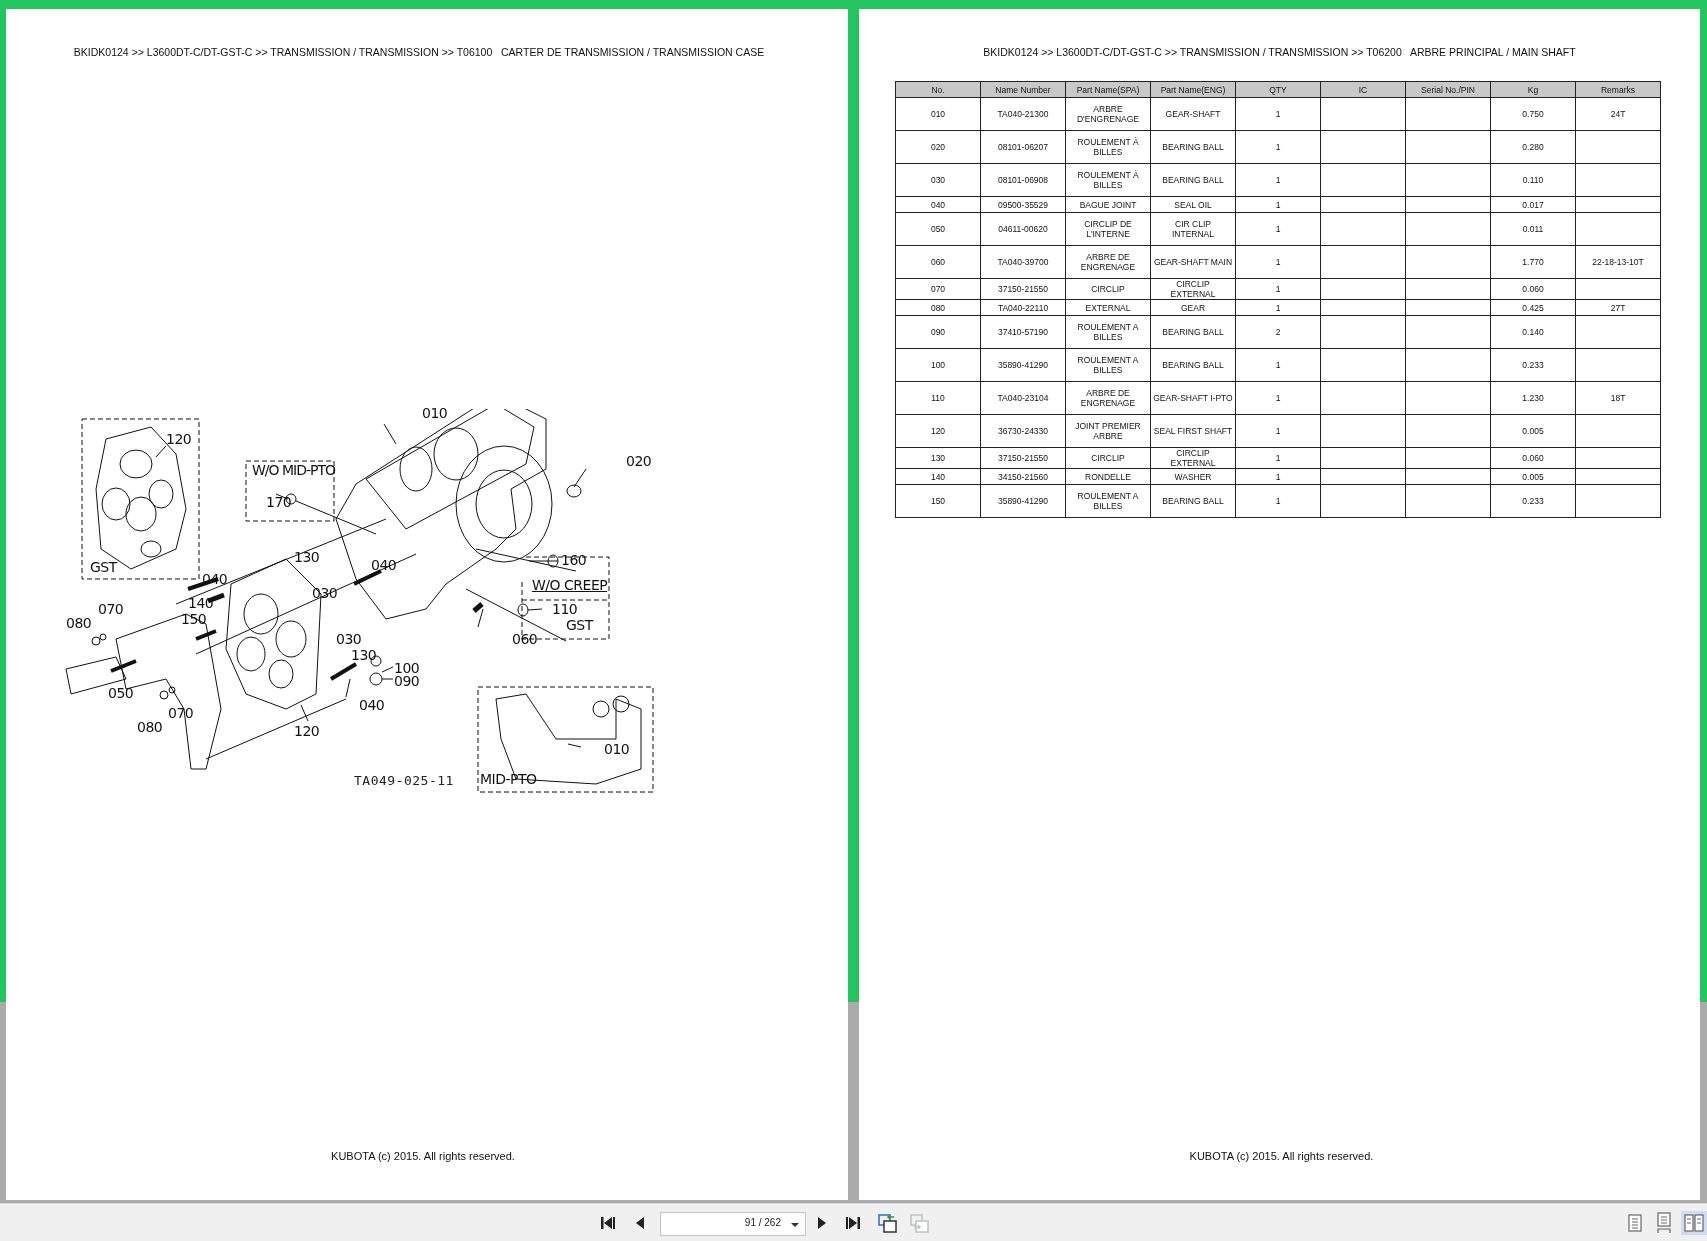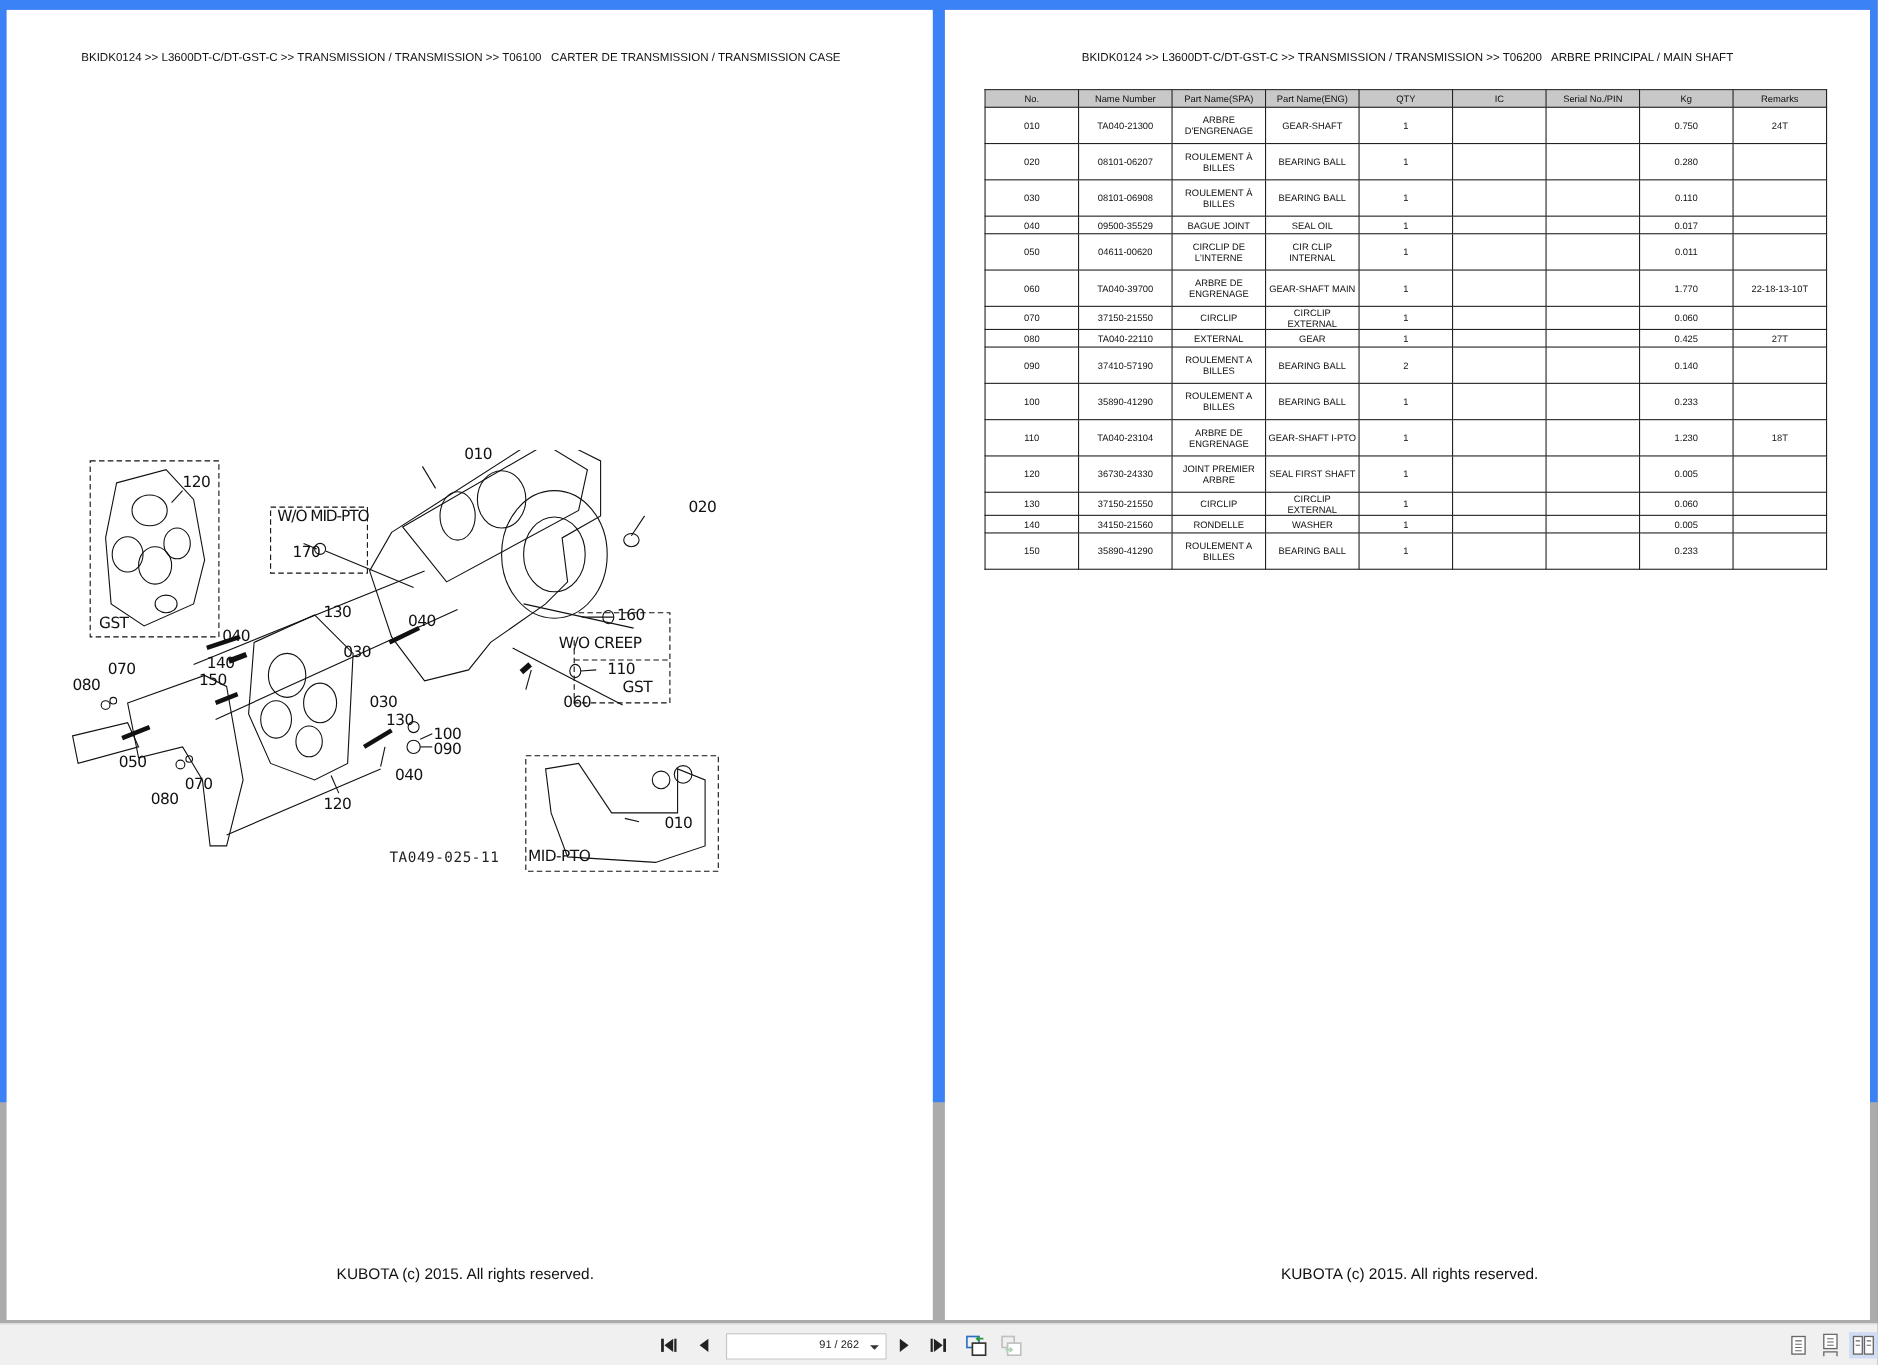--- a/index.html
+++ b/index.html
@@ -1,24 +1,24 @@
 <!DOCTYPE html>
 <html><head>
 <meta charset="utf-8">
 <style>
   * { box-sizing: border-box; margin: 0; padding: 0; }
   html, body { width: 1707px; height: 1241px; overflow: hidden; background: #ababab; font-family: "Liberation Sans", sans-serif; }
-  .viewer { position: relative; width: 1707px; height: 1002px; background: #3b82f6; }
+  .viewer { position: relative; width: 1707px; height: 1002px; background: #22c55e; }
   .page { position: absolute; top: 9px; height: 1191px; background: #ffffff; }
   .page.left { left: 6px; width: 842px; }
   .page.right { left: 859px; width: 841px; }
   .page-header { position: absolute; top: 37px; left: 0; width: 100%; text-align: center; font-size: 10.5px; color: #111; white-space: pre; }
   .page.left .page-header { left: -8px; }
   .page.right .page-header { left: 0px; }
-  .page-footer { position: absolute; top: 1141px; width: 100%; text-align: center; font-size: 14px; color: #111; }
+  .page-footer { position: absolute; top: 1141px; width: 100%; text-align: center; font-size: 11px; color: #111; }
   .page.left .page-footer { left: -4px; }
   .page.right .page-footer { left: 2px; }
 
   
   .diagram { position: absolute; left: 50px; top: 400px; width: 610px; height: 450px; }
   .diagram svg { width: 100%; height: 100%; }
   .callout { position: absolute; font-size: 14px; color: #111; font-family: "DejaVu Sans", sans-serif; letter-spacing: -0.5px; }
   .diag-ref { position: absolute; font-size: 13px; color: #222; font-family: "DejaVu Sans Mono", monospace; letter-spacing: 0.5px; }
 
   
@@ -129,21 +129,21 @@
       <span class="callout" style="left:570px; top:44px;">020</span>
       <span class="callout" style="left:110px; top:22px;">120</span>
       <span class="callout" style="left:196px; top:53px; letter-spacing:-1px;">W/O MID-PTO</span>
       <span class="callout" style="left:210px; top:85px;">170</span>
       <span class="callout" style="left:34px; top:150px;">GST</span>
       <span class="callout" style="left:146px; top:162px;">040</span>
       <span class="callout" style="left:238px; top:140px;">130</span>
       <span class="callout" style="left:315px; top:148px;">040</span>
       <span class="callout" style="left:256px; top:176px;">030</span>
       <span class="callout" style="left:505px; top:143px;">160</span>
-      <span class="callout" style="left:452px; top:168px;">W/O CREEP</span>
+      <span class="callout" style="left:476px; top:168px;text-decoration:underline;">W/O CREEP</span>
       <span class="callout" style="left:496px; top:192px;">110</span>
       <span class="callout" style="left:510px; top:208px;">GST</span>
       <span class="callout" style="left:456px; top:222px;">060</span>
       <span class="callout" style="left:132px; top:186px;">140</span>
       <span class="callout" style="left:125px; top:202px;">150</span>
       <span class="callout" style="left:42px; top:192px;">070</span>
       <span class="callout" style="left:10px; top:206px;">080</span>
       <span class="callout" style="left:280px; top:222px;">030</span>
       <span class="callout" style="left:295px; top:238px;">130</span>
       <span class="callout" style="left:338px; top:251px;">100</span>

